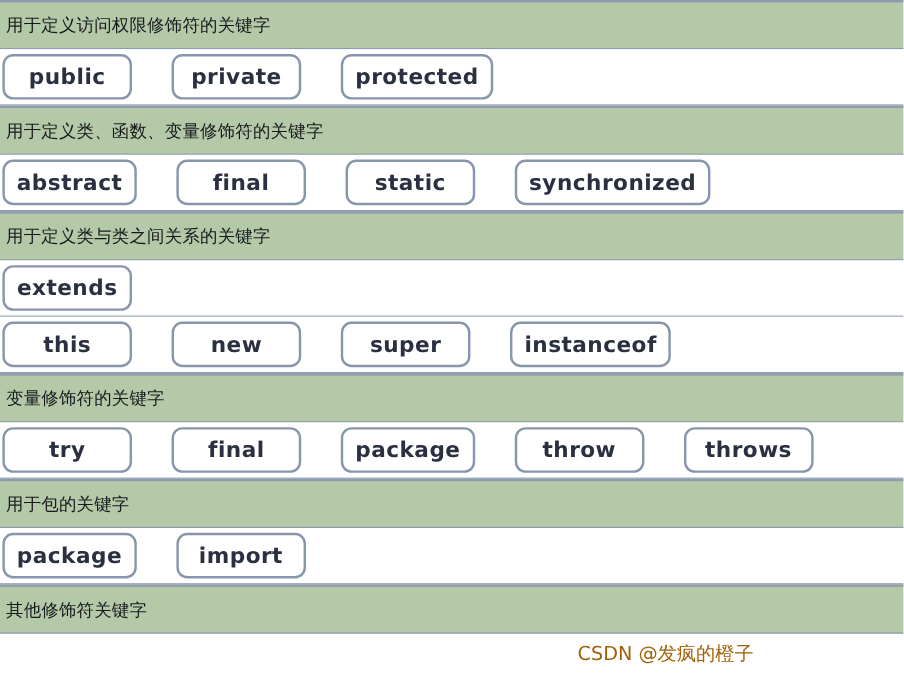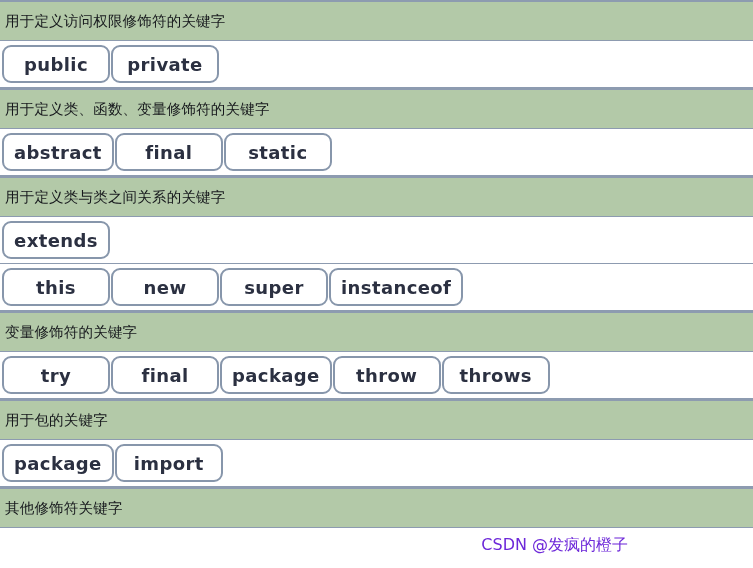--- a/index.html
+++ b/index.html
@@ -43,20 +43,21 @@
   
   .keyword-row {
     box-sizing: border-box;
     width: 753px;
     height: 47px;
     background: #ffffff;
     border-bottom: 1px solid #8d9bb0;
     display: flex;
     align-items: center;
     padding-left: 2px;
+    gap: 32px;
   }
 
   .keyword-chip {
     box-sizing: border-box;
     height: 38px;
     min-width: 108px;
     padding: 0 10px;
     margin-right: 1px;
     background: #ffffff;
     border: 2px solid #8796ab;
@@ -70,21 +71,21 @@
     font-weight: 600;
     letter-spacing: .4px;
     white-space: nowrap;
   }
 
   
   #watermark {
     position: absolute;
     right: 8px;
     bottom: 12px;
-    color: #6d28d9;
+    color: #a16207;
     font-family: "DejaVu Sans", sans-serif;
     font-size: 16px;
     white-space: nowrap;
     pointer-events: none;
   }
 </style>
 </head>
 <body>
 
 <div id="keyword-table">
@@ -92,34 +93,40 @@
   <div class="section-header">
     <span>用于定义访问权限修饰符的关键字</span>
   </div>
   <div class="keyword-row">
     <div class="keyword-chip">
         <span>public</span>
       </div>
     <div class="keyword-chip">
         <span>private</span>
       </div>
+    <div class="keyword-chip">
+        <span>protected</span>
+      </div>
   </div>
 
   <div class="section-header">
     <span>用于定义类、函数、变量修饰符的关键字</span>
   </div>
   <div class="keyword-row">
     <div class="keyword-chip">
         <span>abstract</span>
       </div>
     <div class="keyword-chip">
         <span>final</span>
       </div>
     <div class="keyword-chip">
         <span>static</span>
+      </div>
+    <div class="keyword-chip">
+        <span>synchronized</span>
       </div>
   </div>
 
   <div class="section-header">
     <span>用于定义类与类之间关系的关键字</span>
   </div>
   <div class="keyword-row">
     <div class="keyword-chip">
         <span>extends</span>
       </div>

